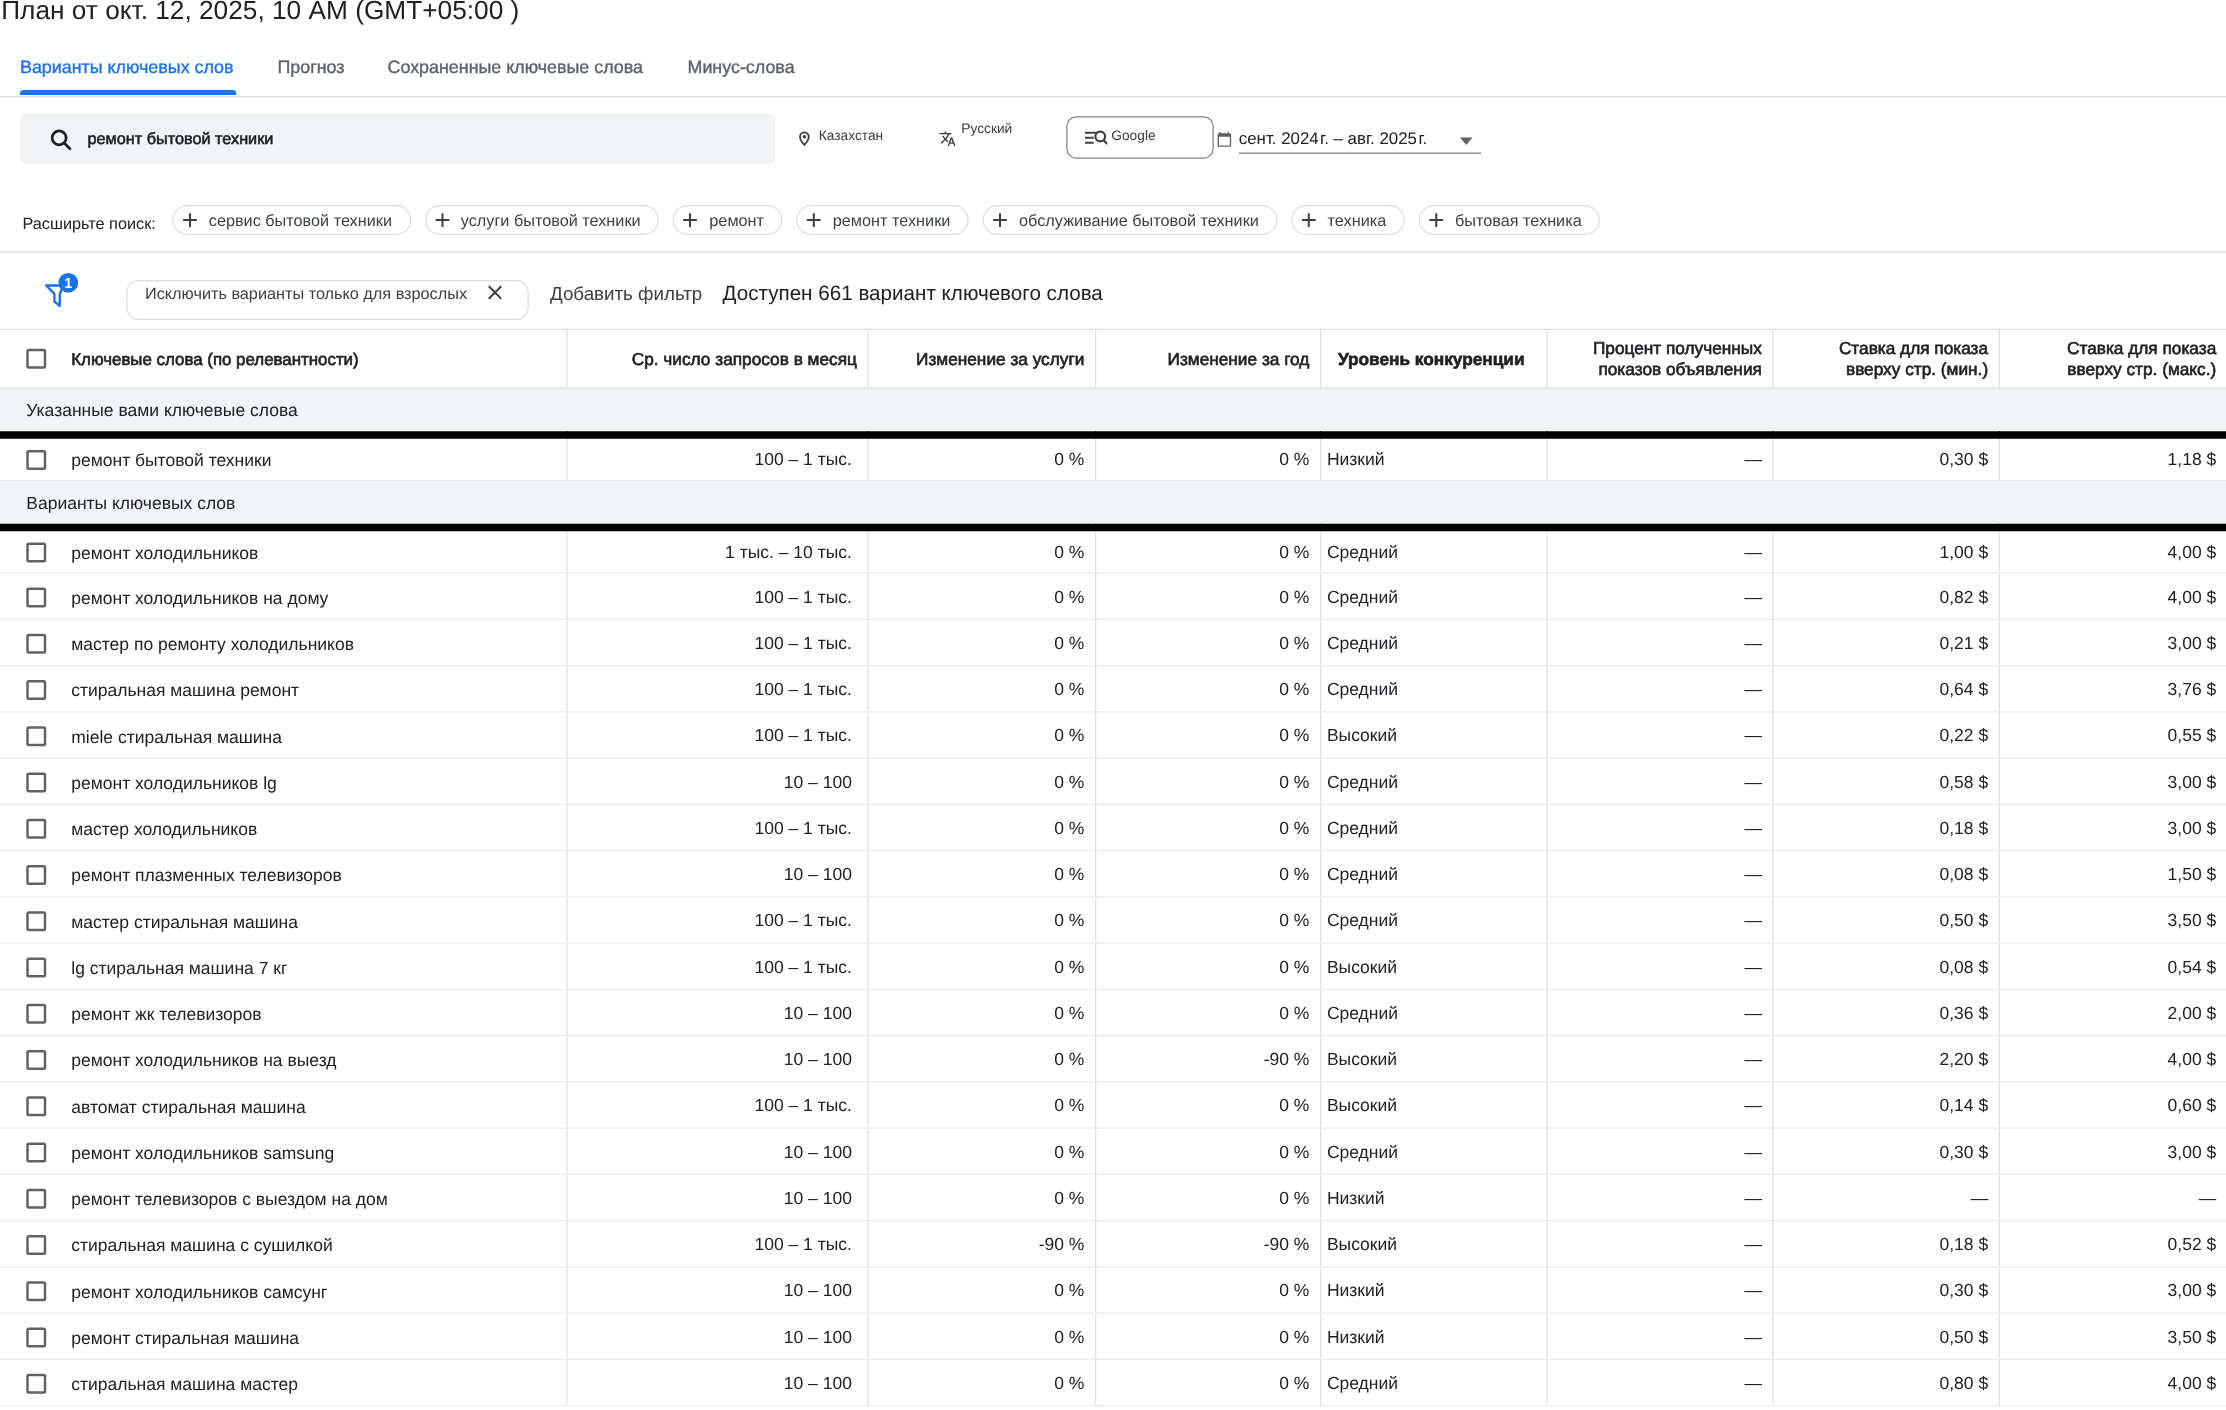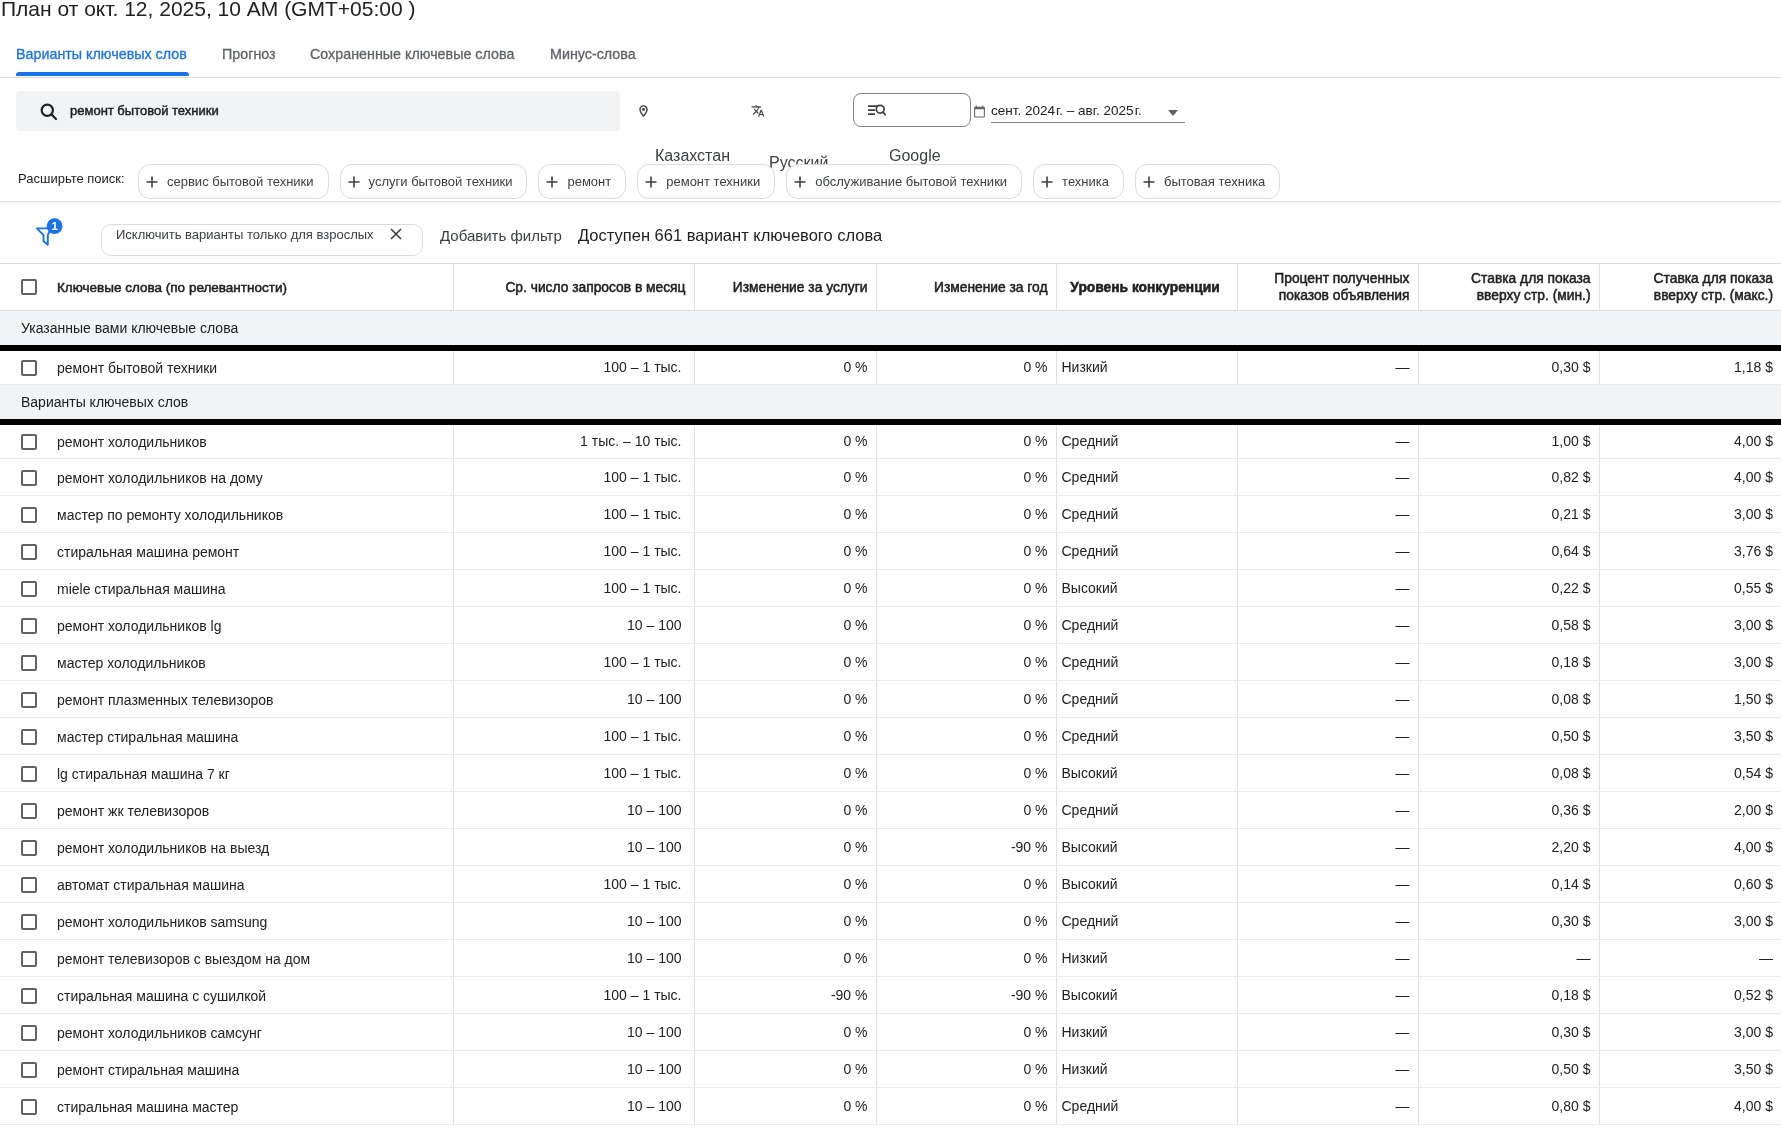--- a/index.html
+++ b/index.html
@@ -7,28 +7,28 @@
 .abs{position:absolute;}
 .title{left:1px;top:-3px;font-size:21px;color:#202124;letter-spacing:0;}
 
 .tab{top:46px;font-size:14.3px;color:#5f6368;-webkit-text-stroke:0.3px currentColor;}
 .tab.act{color:#1a73e8;}
 .tabline{left:16px;top:72px;width:173px;height:4px;background:#1a73e8;border-radius:3px 3px 0 0;}
 .hr1{left:0;top:77px;width:1781px;height:1px;background:#dadce0;}
 
 .sbar{left:16px;top:91px;width:604px;height:40px;background:#f1f3f4;border-radius:4px;}
 .stext{left:70px;top:103px;font-size:13px;-webkit-text-stroke:0.45px #202124;color:#202124;}
-.g14{font-size:16px;color:#3c4043;margin-top:44px;}
+.g14{font-size:11px;color:#3c4043;}
 .gbtn{left:853px;top:93px;width:118px;height:34px;border:1px solid #80868b;border-radius:8px;background:#fff;}
 .dateline{left:991px;top:122px;width:194px;height:1px;background:#80868b;}
 .tri{width:0;height:0;border-left:5.5px solid transparent;border-right:5.5px solid transparent;border-top:6px solid #5f6368;left:1168px;top:110px;}
 
 .explbl{left:18px;top:171px;font-size:13px;color:#202124;}
 .chips{left:138px;top:164px;}
-.chip{display:inline-flex;align-items:center;height:35px;border:1px solid #dadce0;border-radius:12px;background:#fff;padding:0 14px 0 6px;margin-right:11px;font-size:13px;color:#3c4043;white-space:nowrap;}
+.chip{display:inline-flex;align-items:center;height:24px;border:1px solid #dadce0;border-radius:12px;background:#fff;padding:0 14px 0 6px;margin-right:11px;font-size:13px;color:#3c4043;white-space:nowrap;}
 .chip svg{margin-right:8px;}
 .hr2{left:0;top:201px;width:1781px;height:1px;background:#dadce0;}
 
 .fchip{left:101px;top:224px;width:322px;height:32px;border:1px solid #dadce0;border-radius:10px;background:#fff;font-size:13px;color:#3c4043;}
 .fchip span{position:absolute;left:14px;top:2px;}
 .addf{left:440px;top:227px;font-size:15px;color:#3c4043;}
 .avail{left:578px;top:226px;font-size:16.5px;color:#202124;}
 
 .twrap{left:0;top:263px;width:1474px;}
 table{border-collapse:collapse;table-layout:fixed;width:1781px;}
@@ -65,21 +65,21 @@
   </svg>
 <div class="abs stext">ремонт бытовой техники</div>
 <svg class="abs" style="left:637px;top:103px;" width="13" height="16" viewBox="0 0 24 24">
     <path d="M12 2.5C8.4 2.5 5.5 5.4 5.5 9c0 4.8 6.5 12.2 6.5 12.2S18.5 13.8 18.5 9c0-3.6-2.9-6.5-6.5-6.5z" fill="none" stroke="#3c4043" stroke-width="2.6"></path>
     <circle cx="12" cy="9.2" r="2.6" fill="#3c4043"></circle>
   </svg>
 <div class="abs g14" style="left:655px;top:103px;">Казахстан</div>
 <svg class="abs" style="left:751px;top:104px;" width="14" height="14" viewBox="0 0 24 24">
     <path fill="#3c4043" d="M12.87 15.07l-2.54-2.51.03-.03c1.74-1.94 2.98-4.17 3.71-6.53H17V4h-7V2H8v2H1v1.99h11.17C11.5 7.92 10.44 9.75 9 11.35 8.07 10.32 7.3 9.19 6.69 8h-2c.73 1.63 1.73 3.17 2.98 4.56l-5.09 5.02L4 19l5-5 3.11 3.11.76-2.04zM18.5 10h-2L12 22h2l1.12-3h4.75L21 22h2l-4.5-12zm-2.62 7l1.62-4.33L19.12 17h-3.24z"></path>
   </svg>
-<div class="abs g14" style="left:769px;top:110px;">Русский</div>
+<div class="abs g14" style="left:769px;top:97px;">Русский</div>
 <div class="abs gbtn"></div>
 <svg class="abs" style="left:868px;top:103px;" width="18" height="15" viewBox="0 0 18 15">
     <g stroke="#3c4043" stroke-width="1.7" fill="none">
       <path d="M0 3.2 H9.5 M0 7.2 H7 M0 11.2 H7"></path>
       <circle cx="12.2" cy="6.2" r="3.9"></circle>
       <path d="M15 9.2 L17.4 11.8" stroke-linecap="round"></path>
     </g>
   </svg>
 <div class="abs g14" style="left:889px;top:103px;">Google</div>
 <svg class="abs" style="left:973px;top:105px;" width="13" height="13" viewBox="0 0 24 24">

